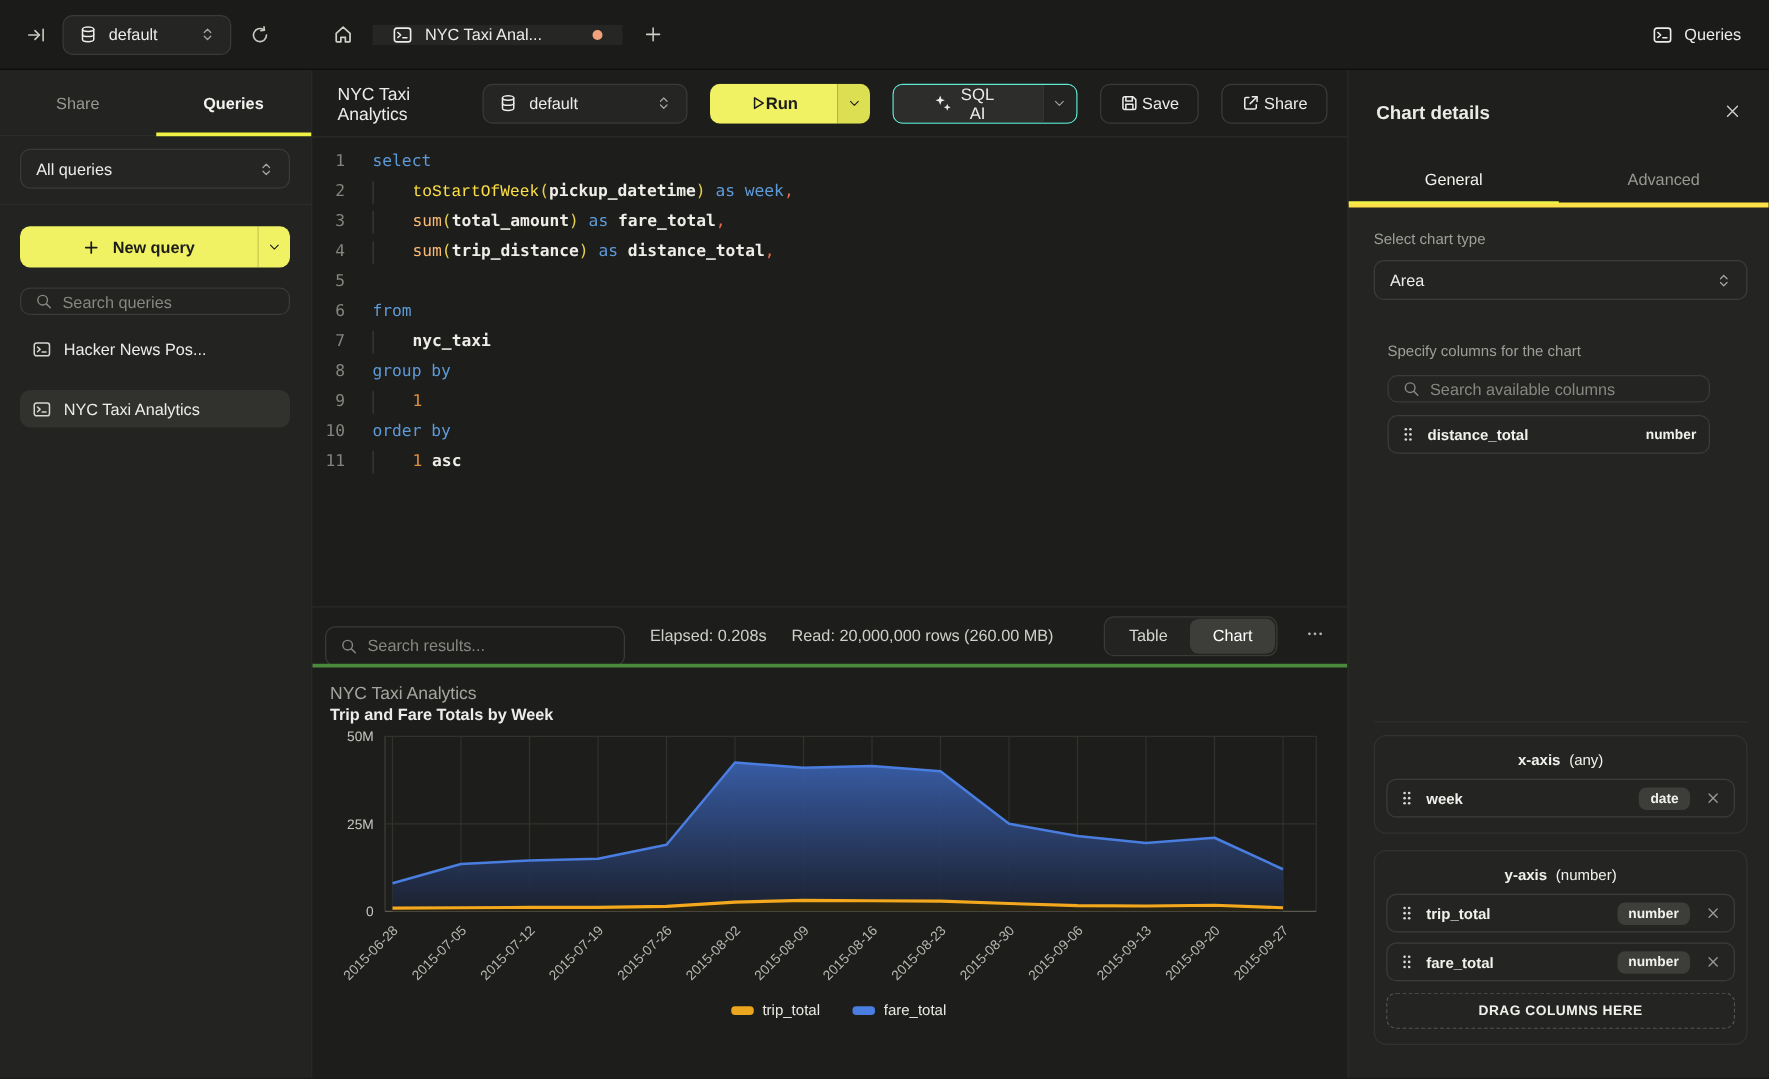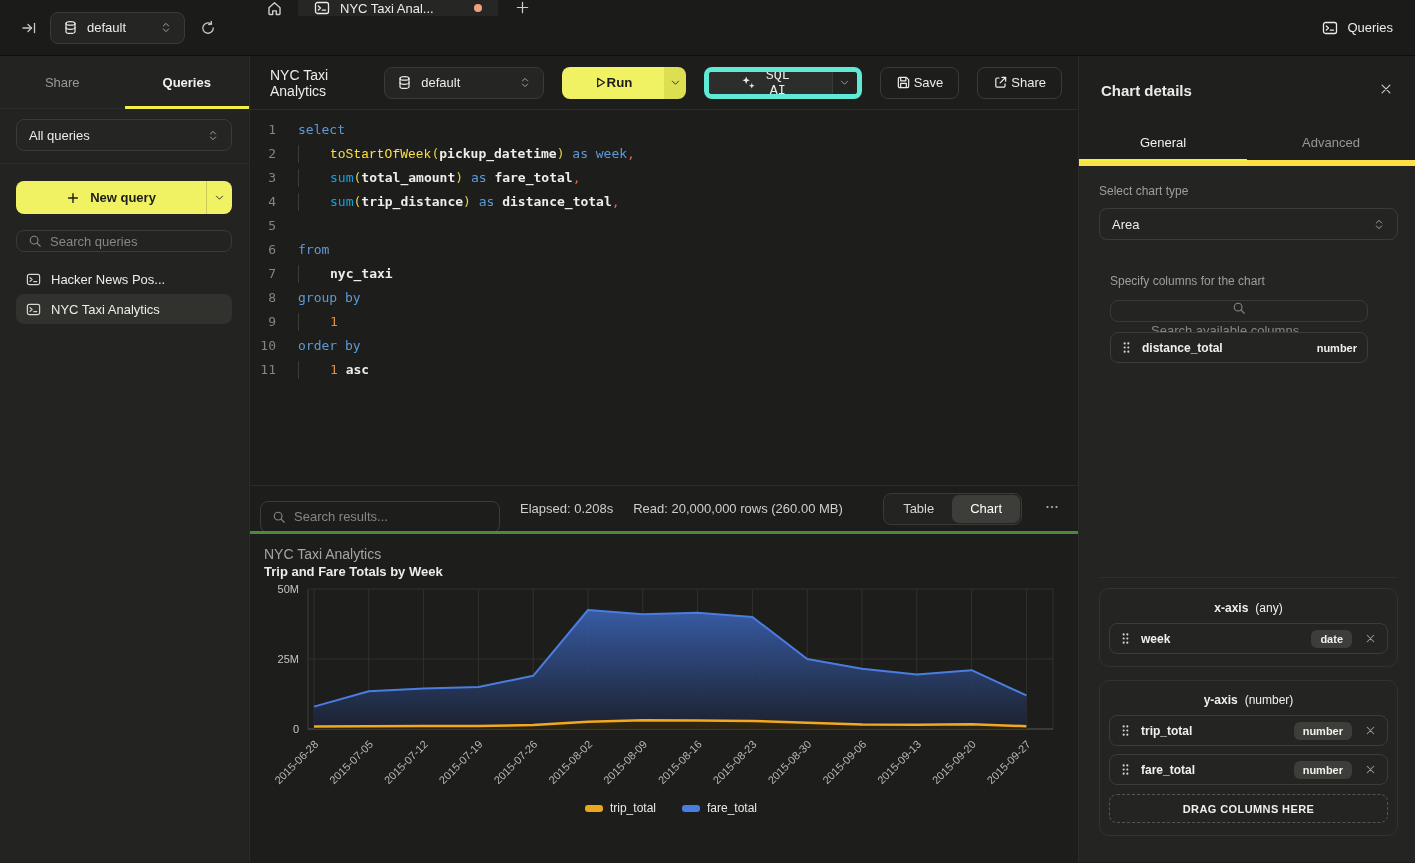--- a/index.html
+++ b/index.html
@@ -13,21 +13,21 @@
   .ic.fillic { fill:currentColor; stroke:none; }
 
   
   #topbar { height:56px; display:flex; align-items:stretch; background:#1b1b19; border-bottom:1px solid #0e0e0d; }
   .tb-left { width:250px; flex:none; display:flex; align-items:center; padding-left:14px; }
   .icon-btn { width:30px; height:30px; display:flex; align-items:center; justify-content:center; color:#c9c9c4; border-radius:6px; }
   .pill-select { height:32px; display:flex; align-items:center; gap:9px; padding:0 12px;
     background:#252523; border:1px solid #3a3a38; border-radius:8px; font-size:13px; color:#ececea; }
   .pill-select .chev { margin-left:auto; color:#a7a7a2; }
   .tb-db { width:135px; margin-left:6px; margin-right:8px; }
-  .tabstrip { display:flex; align-items:flex-start; }
+  .tabstrip { display:flex; align-items:center; }
   .home-btn, .plus-btn { width:48px; display:flex; align-items:center; justify-content:center; color:#cfcfca; }
   .tab { display:flex; align-items:center; gap:10px; padding:0 16px; width:200px; background:#262624; font-size:13px; color:#ececea; cursor:pointer; }
   .tab .dot { width:8px; height:8px; border-radius:50%; background:#efa27c; margin-left:auto; }
   .tb-right { margin-left:auto; display:flex; align-items:center; padding-right:22px; }
   .queries-btn { display:flex; align-items:center; gap:9px; font-size:13px; color:#ececea; }
 
   
   #content { display:flex; height:806px; }
   #sidebar { width:250px; flex:none; background:#232321; border-right:1px solid #2b2b29; display:flex; flex-direction:column; }
   #main { flex:1; min-width:0; display:flex; flex-direction:column; background:#1d1d1b; }
@@ -38,50 +38,50 @@
   .side-tab { width:50%; display:flex; align-items:center; justify-content:center; font-size:13px; color:#989893; position:relative; }
   .side-tab.active { color:#f2f2ef; font-weight:700; }
   .side-tab.active::after { content:""; position:absolute; left:0; right:0; bottom:-1px; height:3px; background:#eff145; }
   .side-body { padding:10px 17px 0 16px; display:flex; flex-direction:column; }
   .side-div { height:1px; background:#2b2b29; margin:12px -17px 0 -16px; }
   .newq-btn { margin-top:17px; height:33px; background:#f0f263; border-radius:8px; display:flex; align-items:center; color:#1c1c1a; overflow:hidden; }
   .newq-main { flex:1; display:flex; align-items:center; justify-content:center; gap:10px; font-size:13px; font-weight:700; }
   .newq-chev { width:26px; align-self:stretch; display:flex; align-items:center; justify-content:center; border-left:1px solid rgba(28,28,26,.18); color:#1c1c1a; }
   .search-box { margin-top:16px; height:22px; border:1px solid #3a3a38; border-radius:8px; display:flex; align-items:center; gap:8px; padding:0 11px; color:#878782; }
   .search-box input { flex:1; font-size:13px; min-width:0; }
-  #query-list { margin-top:12px; display:flex; flex-direction:column; gap:0; }
+  #query-list { margin-top:12px; display:flex; flex-direction:column; gap:18px; }
   .q-item { height:30px; display:flex; align-items:center; gap:10px; padding:0 10px; border-radius:8px; font-size:13px; color:#ececea; cursor:pointer; }
   .q-item.sel { background:#31312e; }
   .q-item .ic { width:15px; height:15px; color:#d6d6d1; }
 
   
   #main-header { height:54px; flex:none; display:flex; align-items:center; padding:0 16px 0 20px; border-bottom:1px solid #2b2b29; }
   #page-title { font-size:14px; color:#ececea; }
   .mh-toolbar { margin-left:auto; display:flex; align-items:center; gap:18px; }
   .mh-db { width:165px; }
   .split-btn { height:32px; display:flex; align-items:stretch; border-radius:8px; overflow:hidden; font-size:13px; }
   .split-btn .main { display:flex; align-items:center; gap:0; padding:0 32px; }
   .split-btn .chev { width:27px; display:flex; align-items:center; justify-content:center; }
   .run-btn .main { background:#f0f263; color:#1c1c1a; font-weight:700; }
   .run-btn .chev { background:#dcdf52; color:#1c1c1a; }
-  .ai-btn { border:5px solid #5eead4;font-family:Liberation Mono, monospace; }
+  .ai-btn { border:1px solid #5eead4; }
   .ai-btn .main { background:#2d2d2b; color:#ececea; }
   .ai-btn .chev { background:#232321; color:#a7a7a2; border-left:1px solid #3a3a38; }
   .ghost-btn { height:32px; display:flex; align-items:center; gap:3px; padding:0 15px; border:1px solid #3a3a38; border-radius:8px; font-size:13px; color:#ececea; }
 
   
   #editor { height:376px; flex:none; padding-top:8px; font-family:"DejaVu Sans Mono", monospace; font-size:13px; overflow:hidden; border-bottom:1px solid #2b2b29; }
   .code-line { display:flex; height:24px; line-height:24px; }
   .lnum { width:36px; flex:none; text-align:right; padding-right:10px; color:#85857f; }
   .tokens { position:relative; white-space:pre; padding-left:12px; }
   .code-line.ind .tokens { padding-left:44px; }
   .code-line.ind .tokens::before { content:""; position:absolute; left:12px; top:3px; bottom:3px; width:1px; background:#3b3b37; }
   .tk-kw { color:#5d9ad8; }
   .tk-fny { color:#fde047;font-family:Liberation Mono, monospace; }
-  .tk-fno { color:#0ea5e9; }
+  .tk-fno { color:#fdba74; }
   .tk-par { color:#e6cf4b; }
   .tk-id  { color:#eeede8; font-weight:700; }
   .tk-com { color:#dd6b4d; }
   .tk-num { color:#e0913e; }
 
   
   #results-bar { height:45px; flex:none; display:flex; align-items:center; padding:0 16px 0 10px; gap:20px; }
   .results-search { width:240px; height:32px; }
   .stat { font-size:13px; color:#cfcfca; white-space:nowrap; }
   .view-toggle { margin-left:auto; display:flex; align-items:center; border:1px solid #3a3a38; background:#232321; border-radius:8px; padding:1px; }
@@ -96,30 +96,30 @@
   #chart-subtitle { font-size:13px; font-weight:700; color:#ececea; margin-top:2px; }
   #chart-svg { display:block; margin-top:4px; font-family:"Liberation Sans", sans-serif; }
   #chart-legend { display:flex; justify-content:center; gap:26px; margin-top:6px; width:814px; }
   .lg-item { display:flex; align-items:center; gap:7px; font-size:12px; color:#e8e8e4; }
   .lg-swatch { width:18px; height:7px; border-radius:3px; }
 
   
   .rp-header { height:68px; flex:none; display:flex; align-items:center; padding:0 22px; background:#1f1f1d; }
   #rp-title { font-size:15px; font-weight:700; }
   .rp-close { margin-left:auto; color:#cfcfca; }
-  .rp-tabs { height:42px; flex:none; display:flex; background:#1f1f1d; border-bottom:6px solid #fde047; }
+  .rp-tabs { height:42px; flex:none; display:flex; background:#1f1f1d; border-bottom:4px solid #fde047; }
   .rp-tab { width:50%; display:flex; align-items:center; justify-content:center; font-size:13px; color:#989893; position:relative; }
   .rp-tab.active { color:#f2f2ef; }
   .rp-tab.active::after { content:""; position:absolute; left:0; right:0; bottom:-1px; height:2px; background:#eff145; }
   .rp-content { flex:1; display:flex; flex-direction:column; padding:18px 17px 26px 20px; overflow:hidden; }
   .rp-label { font-size:12px; color:#9f9f9a; margin-bottom:10px; }
   .rp-select { height:32px; border:1px solid #3c3c39; border-radius:8px; display:flex; align-items:center; padding:0 12px; font-size:13px; color:#ececea; }
   .rp-select .chev { margin-left:auto; color:#a7a7a2; }
   .rp-cols { margin:34px 30px 0 11px; display:flex; flex-direction:column; }
-  .rp-cols .search-box { margin-top:2px;flex-direction:column; }
+  .rp-cols .search-box { margin-top:2px; }
   .chip { height:31px; border:1px solid #3c3c39; border-radius:8px; display:flex; align-items:center; gap:10px; padding:0 10px; margin-top:10px; background:#242422; }
   .chip .drag { width:11px; height:13px; color:#d8d8d4; }
   .chip-name { font-size:12px; font-weight:700; color:#f0f0ec; }
   .chip-type { margin-left:auto; font-size:11px; font-weight:700; color:#f0f0ec; }
   .chip-type.pill { background:#3d3d3a; border-radius:6px; padding:3px 9px; }
   .chip .x { width:13px; height:13px; color:#9a9a96; margin-left:2px; cursor:pointer; }
   .rp-spacer { flex:1; }
   .rp-div { height:1px; background:#2e2e2c; flex:none; }
   .axis-box { border:1px solid #323230; border-radius:10px; padding:8px 9px 12px; margin-top:10px; }
   .axis-box.ybox { margin-top:13px; }

